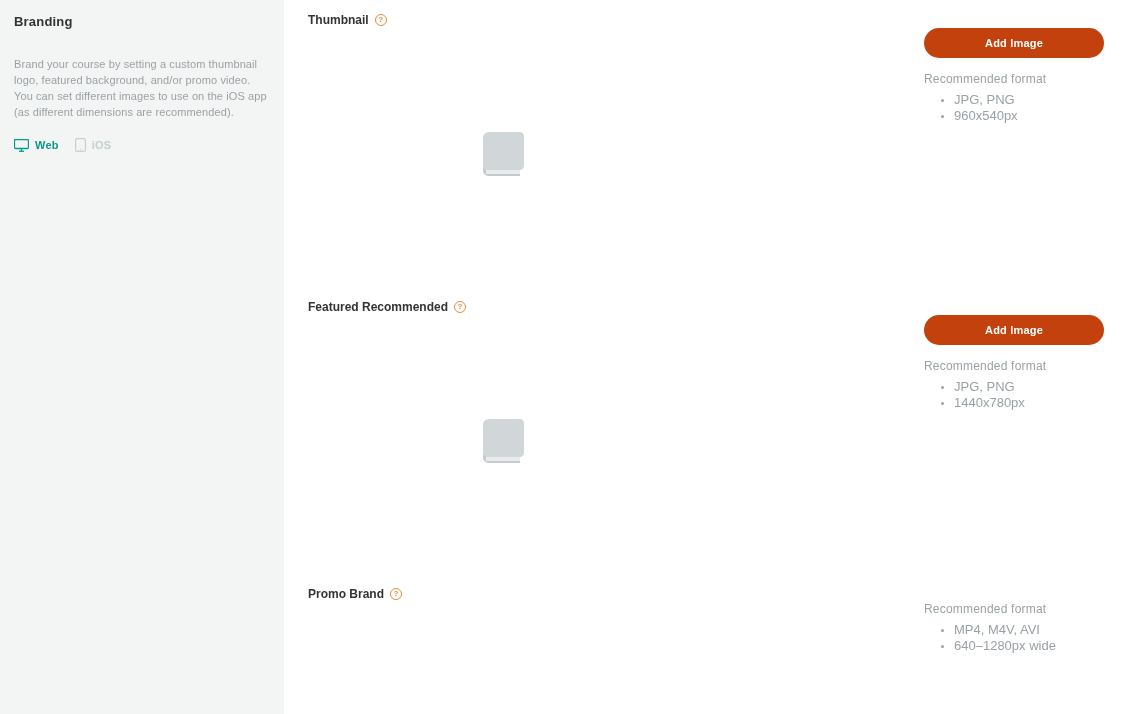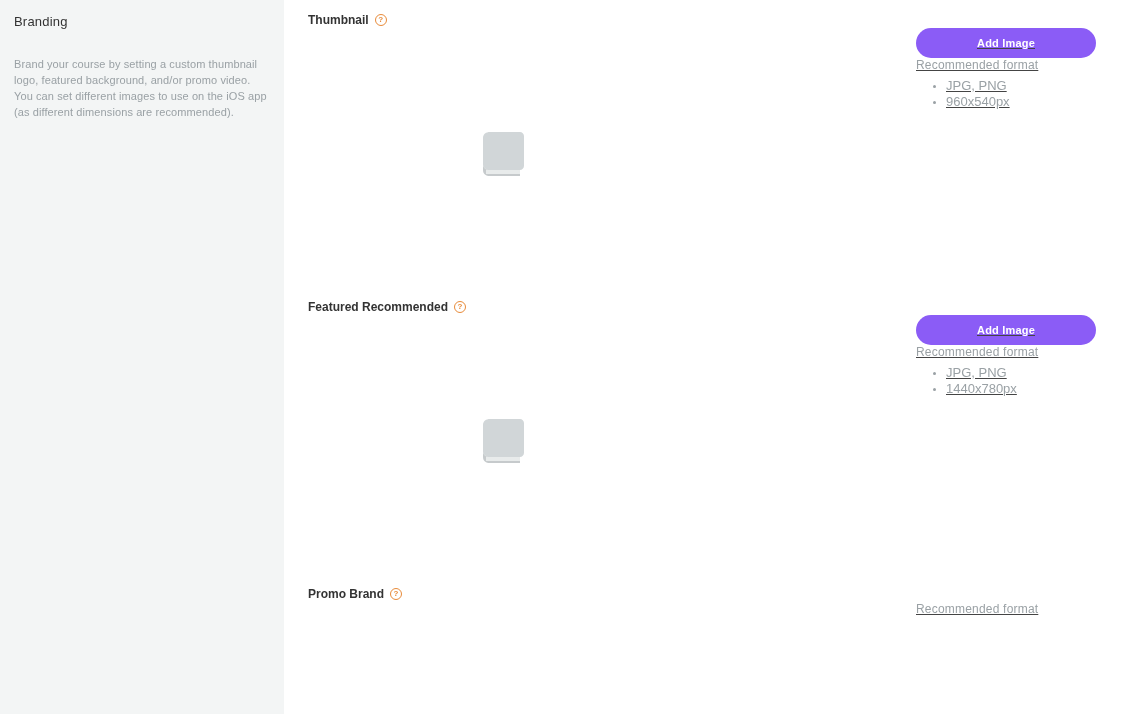--- a/index.html
+++ b/index.html
@@ -16,21 +16,21 @@
     width: 100%;
     height: 100%;
   }
   .sidebar {
     width: 284px;
     background: #f3f5f5;
     padding: 14px 14px 14px 14px;
   }
   .sidebar h3 {
     font-size: 13px;
-    font-weight: 400;
+    font-weight: 700;
     color: #333;
     margin-bottom: 16px;
     letter-spacing: 0.2px;
   }
   .sidebar p.desc {
     font-size: 11px;
     line-height: 16px;
     color: #9aa1a5;
     margin-bottom: 18px;
     letter-spacing: 0.1px;
@@ -55,23 +55,22 @@
   .tab svg { display: block; }
 
   .main {
     flex: 1;
     background: #ffffff;
     padding: 10px 20px 10px 24px;
     overflow-y: auto;
   }
   .section {
     display: flex;
-    gap: 8px;
+    gap: 16px;
     margin-bottom: 30px;
-    text-decoration: underline;
   }
   .section-left {
     flex: 0 0 600px;
   }
   .section-title {
     font-size: 12px;
     font-weight: 600;
     color: #333;
     display: inline-flex;
     align-items: center;
@@ -103,29 +102,30 @@
 
   .section-right {
     flex: 0 0 180px;
     padding-top: 18px;
   }
   .btn {
     width: 180px;
     height: 30px;
     border: none;
     border-radius: 15px;
-    background: #8b5cf6;
+    background: #c2410c;
     color: #fff;
     font-size: 11px;
     font-weight: 700;
     letter-spacing: 0.2px;
     cursor: pointer;
     display: flex;
     align-items: center;
     justify-content: center;
+    margin-bottom: 14px;
   }
   .rec-title {
     font-size: 12px;
     color: #9aa1a5;
     margin-bottom: 6px;
     letter-spacing: 0.2px;
   }
   ul.rec-list {
     list-style: disc;
     padding-left: 30px;
@@ -145,20 +145,41 @@
   }
 </style>
 </head>
 <body>
 
 <div class="app">
 
   <aside class="sidebar">
     <h3>Branding</h3>
     <p class="desc">Brand your course by setting a custom thumbnail logo, featured background, and/or promo video. You can set different images to use on the iOS app (as different dimensions are recommended).</p>
+    <div class="tabrow">
+      <span class="tab active">
+        <span>
+          <svg width="15" height="13" viewBox="0 0 15 13" fill="none">
+            <rect x="0.5" y="0.5" width="14" height="9" rx="1" stroke="#0b9b8a" stroke-width="1.3" fill="none"></rect>
+            <line x1="5" y1="12.3" x2="10" y2="12.3" stroke="#0b9b8a" stroke-width="1.3"></line>
+            <line x1="7.5" y1="10" x2="7.5" y2="12" stroke="#0b9b8a" stroke-width="1.3"></line>
+          </svg>
+        </span>
+        <span>Web</span>
+      </span>
+      <span class="tab inactive">
+        <span>
+          <svg width="11" height="14" viewBox="0 0 11 14" fill="none">
+            <rect x="0.6" y="0.6" width="9.8" height="12.8" rx="1.5" stroke="#c5cfcf" stroke-width="1.2" fill="none"></rect>
+            <circle cx="5.5" cy="11.5" r="0.7" fill="#c5cfcf"></circle>
+          </svg>
+        </span>
+        <span>iOS</span>
+      </span>
+    </div>
   </aside>
 
   <main class="main">
 
     <div class="section">
       <div class="section-left">
         <div class="section-title">
           <span>Thumbnail</span>
           <span class="help-icon">?</span>
         </div>
@@ -215,17 +236,21 @@
     <div class="section">
       <div class="section-left">
         <div class="section-title">
           <span>Promo Brand</span>
           <span class="help-icon">?</span>
         </div>
         <div class="preview short"></div>
       </div>
       <div class="section-right">
         <div class="rec-title">Recommended format</div>
+        <ul class="rec-list">
+          <li>MP4, M4V, AVI</li>
+          <li>640–1280px wide</li>
+        </ul>
       </div>
     </div>
 
   </main>
 </div>
 
 </body></html>

